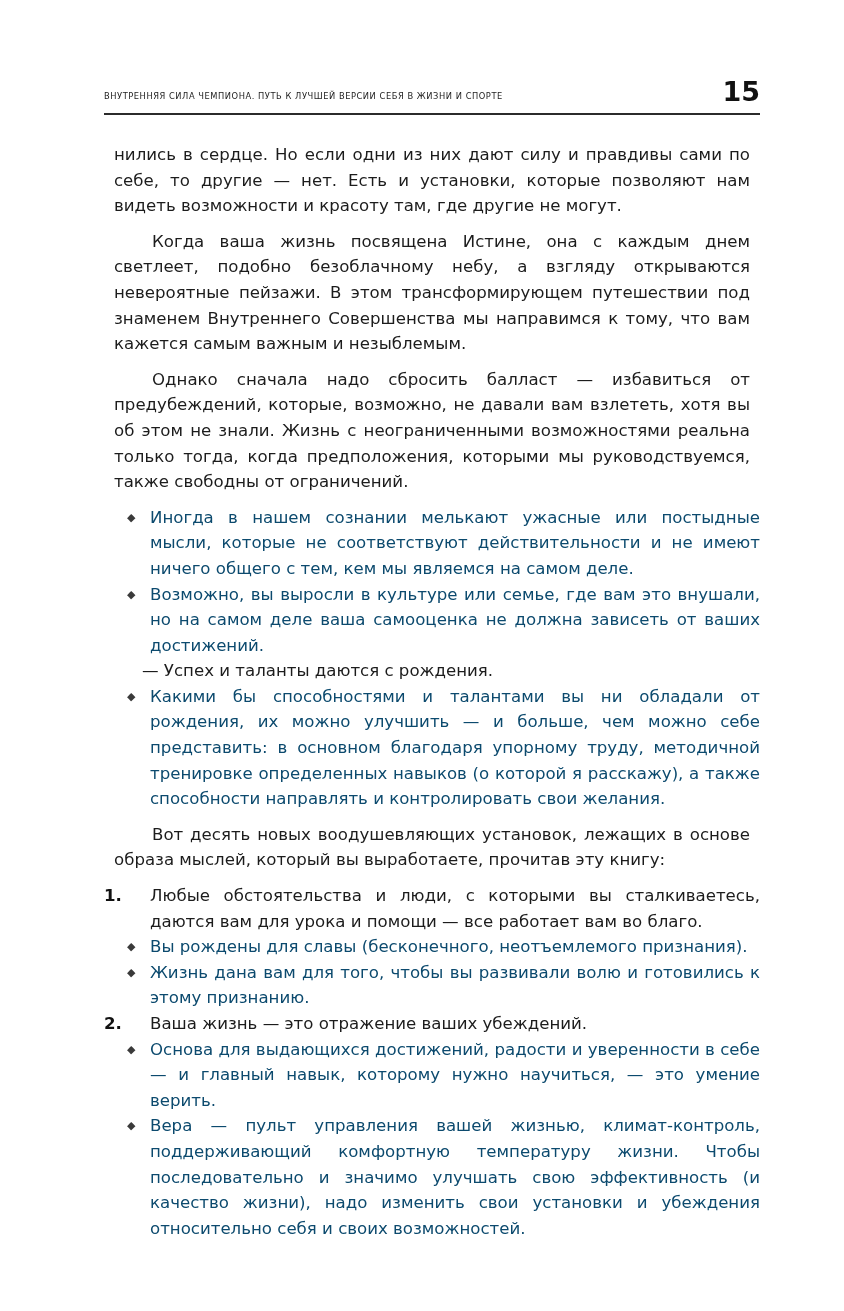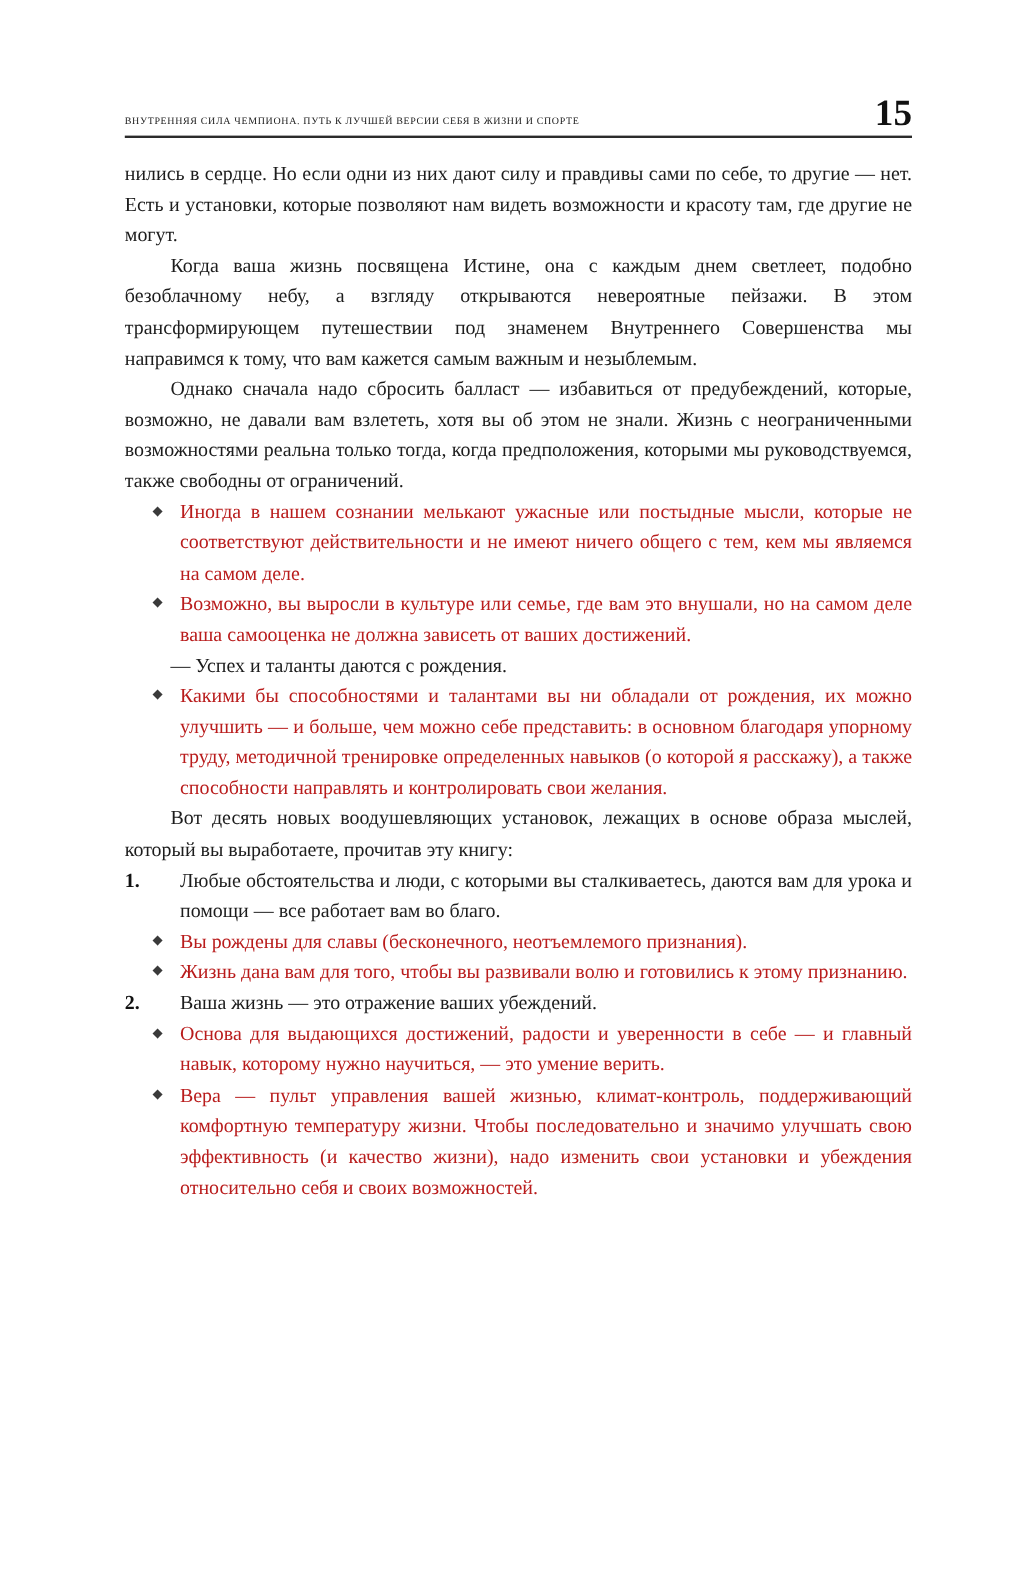--- a/index.html
+++ b/index.html
@@ -15,21 +15,20 @@
     position: relative;
     overflow: hidden;
   }
   .page {
     position: absolute;
     left: 0;
     top: 0;
     width: 844px;
     height: 1028px;
     background: #ffffff;
-    font-family: Liberation Serif, serif;
   }
 
   
   .header {
     position: absolute;
     left: 104px;
     top: 78px;
     width: 656px;
     display: flex;
     align-items: flex-end;
@@ -38,21 +37,21 @@
   .running-head {
     font-size: 8.3px;
     letter-spacing: 0.55px;
     color: #222;
     text-transform: uppercase;
     white-space: nowrap;
     padding-bottom: 4px;
     font-weight: 400;
   }
   .folio {
-    font-size: 31px;
+    font-size: 27px;
     font-weight: bold;
     color: #111;
     line-height: 1;
     padding-left: 14px;
   }
   .header-rule {
     position: absolute;
     left: 104px;
     top: 113px;
     width: 656px;
@@ -61,21 +60,21 @@
   }
 
   
   .content {
     position: absolute;
     left: 104px;
     top: 132px;
     width: 656px;
   }
   p.para {
-    margin: 0;
+    margin: 10px;
     font-size: 16.6px;
     line-height: 25.6px;
     text-align: justify;
     text-justify: inter-word;
     color: #1c1c1c;
     hyphens: manual;
   }
   p.indent {
     text-indent: 38px;
   }
@@ -103,21 +102,21 @@
     color: #3a3a3a;
     text-align: left;
     padding-left: 23px;
     box-sizing: border-box;
   }
   .bullet-text {
     flex: 1 1 auto;
     font-size: 16.6px;
     line-height: 25.6px;
     text-align: justify;
-    color: #b91c1c;
+    color: #0c4a6e;
   }
 
   
   .num-item {
     display: flex;
     align-items: flex-start;
     margin: 0;
   }
   .num-marker {
     width: 46px;

